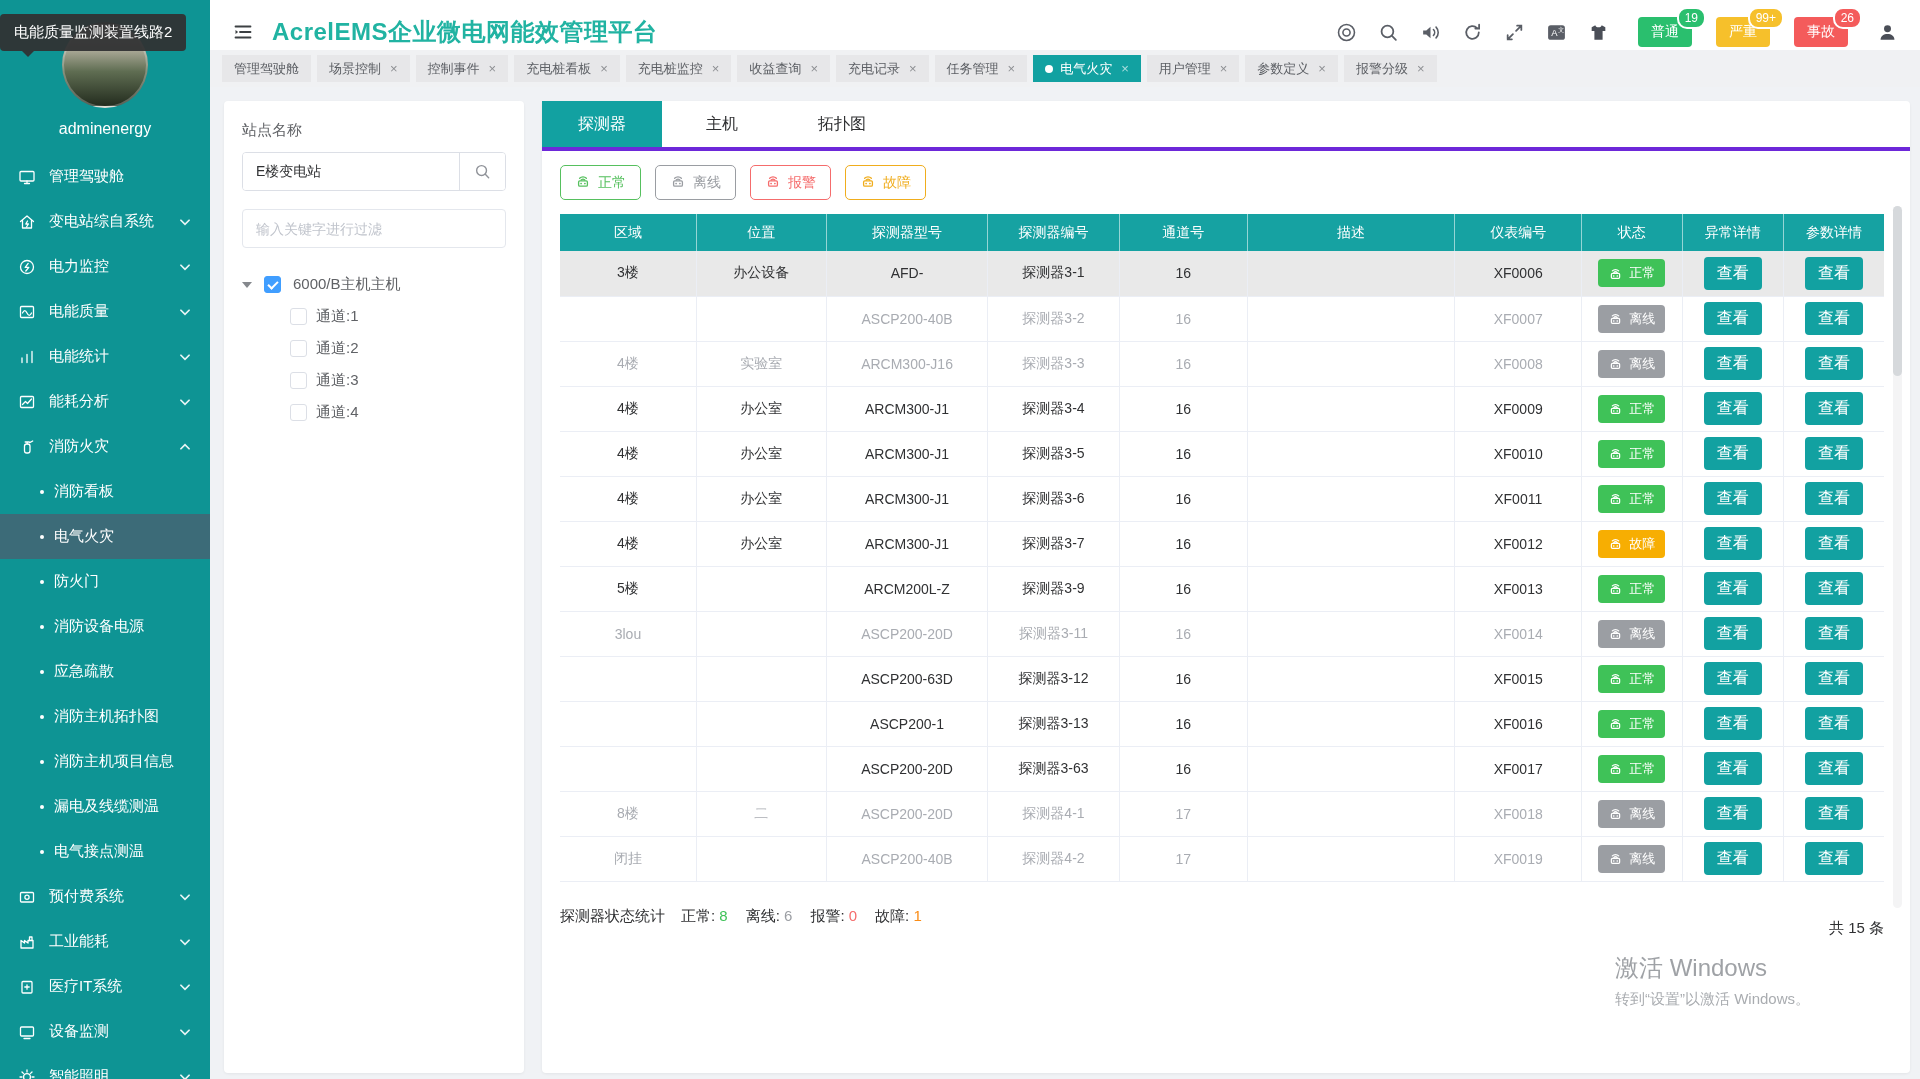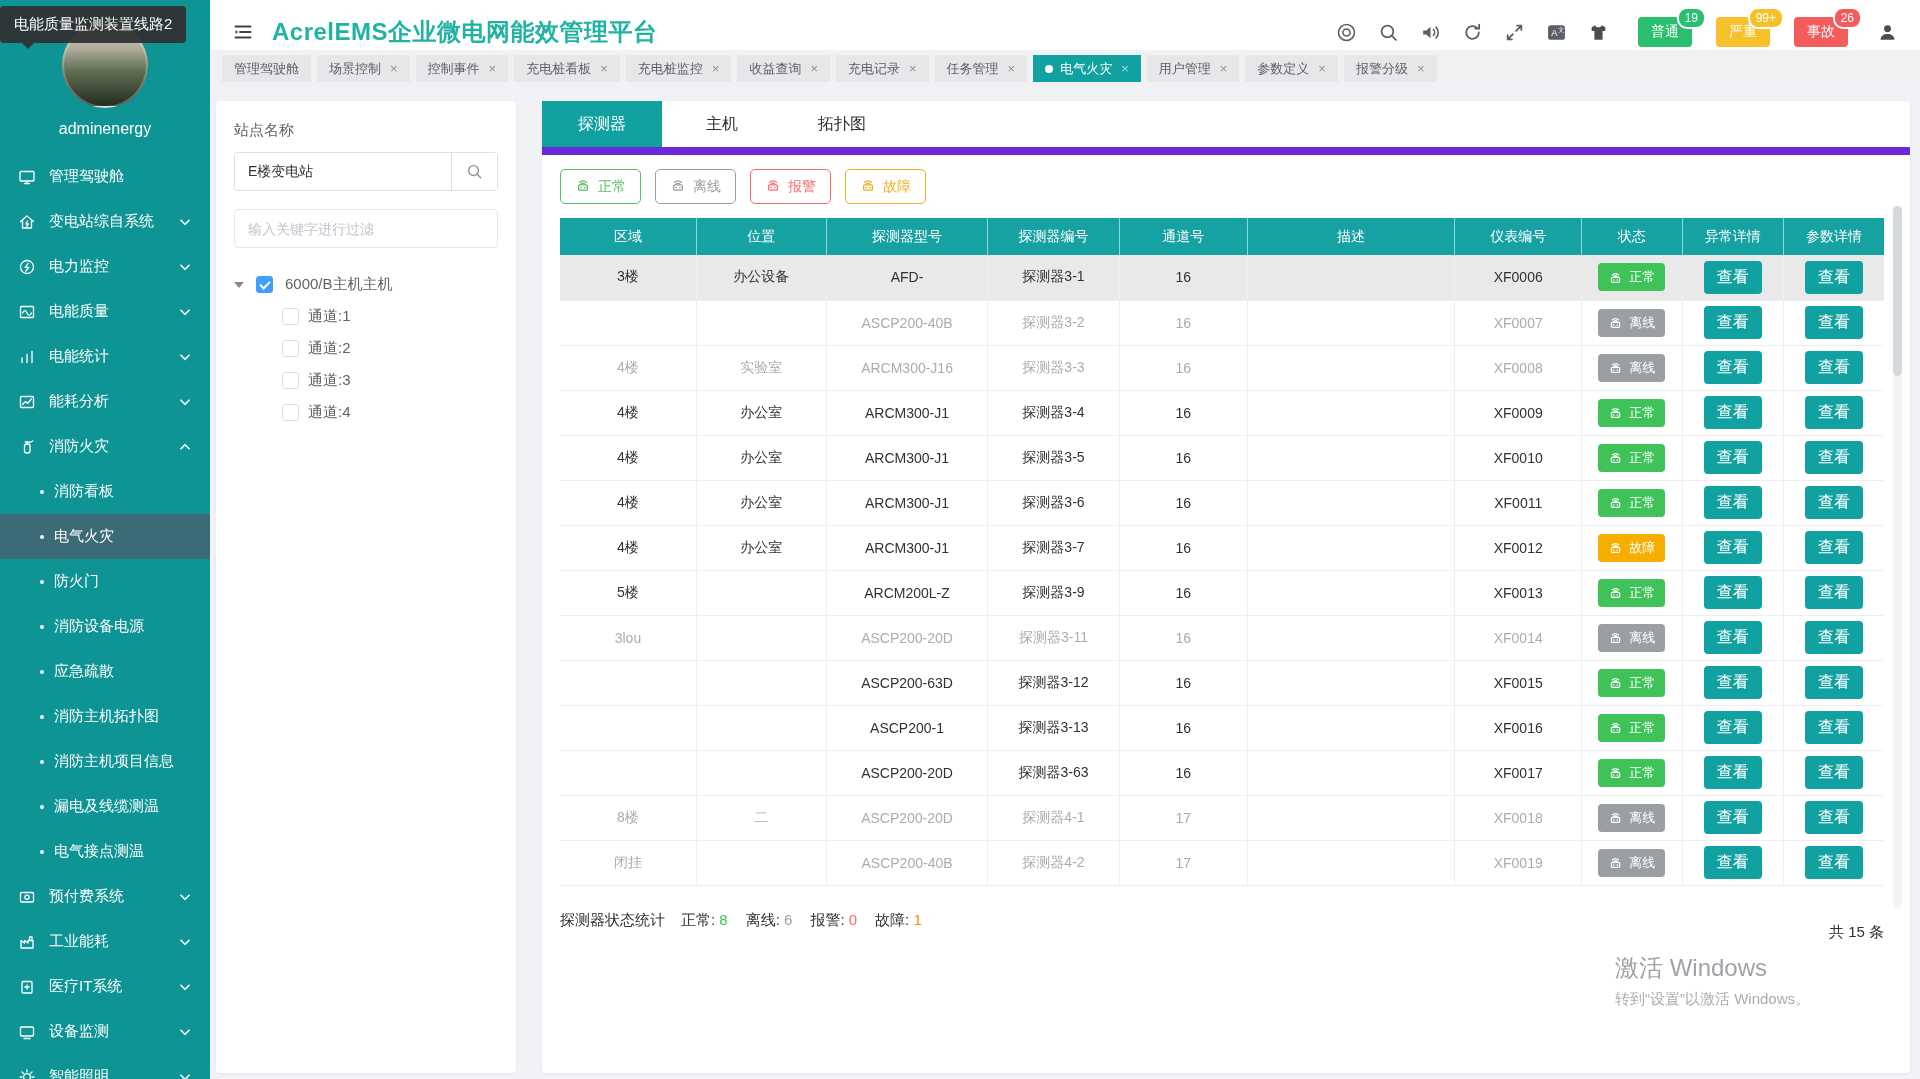--- a/index.html
+++ b/index.html
@@ -1,21 +1,21 @@
 <!DOCTYPE html>
 <html><head>
 <meta charset="utf-8">
 <style>
   html,body{margin:0;padding:0;width:1920px;height:1079px;overflow:hidden;
     background:#f0f2f5;font-family:"Liberation Sans","DejaVu Sans",sans-serif;
     -webkit-font-smoothing:antialiased;}
   *{box-sizing:border-box;}
 
   
-  .tooltip{position:absolute;left:0;top:6px;z-index:50;background:rgba(48,49,51,.95);
+  .tooltip{position:absolute;left:0;top:14px;z-index:50;background:rgba(48,49,51,.95);
     color:#fff;font-size:15px;padding:9px 14px;border-radius:4px;white-space:nowrap;}
   .tooltip-arrow{position:absolute;left:22px;bottom:-6px;width:0;height:0;
     border-left:6px solid transparent;border-right:6px solid transparent;
     border-top:6px solid rgba(48,49,51,.95);}
 
   
   .sidebar{position:absolute;left:0;top:0;width:210px;height:1079px;background:#0e9494;
     color:#fff;overflow:hidden;}
   .profile{padding-top:22px;text-align:center;}
   .avatar{width:86px;height:86px;border-radius:50%;margin:0 auto;border:2px solid rgba(255,255,255,.25);
@@ -52,21 +52,21 @@
   
   .tabbar{position:absolute;left:210px;top:50px;right:0;height:37px;background:#f0f1f3;
     display:flex;align-items:center;gap:6px;padding:0 12px;overflow:hidden;}
   .tab{height:27px;display:flex;align-items:center;padding:0 12px;background:#e7e7e9;
     color:#5c5f64;font-size:13px;cursor:pointer;white-space:nowrap;}
   .tab .dot{width:8px;height:8px;border-radius:50%;background:#fff;margin-right:7px;}
   .tab .close{margin-left:9px;font-size:13px;opacity:.65;}
   .tab.active{background:#12a1a1;color:#fff;}
 
   
-  .left-card{position:absolute;left:216px;top:101px;width:300px;bottom:6px;background:#fff;
+  .left-card{position:absolute;left:224px;top:101px;width:300px;bottom:6px;background:#fff;
     border-radius:4px;box-shadow:0 1px 3px rgba(0,0,0,.06);padding:20px 18px;}
   .panel-title{font-size:15px;color:#606266;}
   .input-group{display:flex;margin-top:12px;height:39px;border:1px solid #dcdfe6;border-radius:4px;overflow:hidden;}
   .input-group input{flex:1;border:none;outline:none;padding:0 13px;font-size:14px;color:#303133;font-family:inherit;min-width:0;}
   .search-btn{width:46px;border:none;border-left:1px solid #dcdfe6;background:#fff;cursor:pointer;
     display:flex;align-items:center;justify-content:center;}
   .filter-input{width:100%;margin-top:18px;height:39px;border:1px solid #e4e7ed;border-radius:4px;
     padding:0 13px;font-size:14px;color:#303133;outline:none;font-family:inherit;}
   .filter-input::placeholder{color:#c0c4cc;}
   .tree{margin-top:20px;font-size:15px;color:#606266;}
@@ -75,21 +75,21 @@
   .checkbox{width:17px;height:17px;border-radius:3px;position:relative;flex:0 0 17px;}
   .checkbox.checked{background:#409eff;border:1px solid #409eff;}
   .checkbox.checked::after{content:"";position:absolute;left:5px;top:2px;width:4px;height:8px;
     border:solid #fff;border-width:0 2px 2px 0;transform:rotate(45deg);}
   .checkbox.empty{border:1px solid #dcdfe6;background:#fff;}
   .tree-children .tree-child{display:flex;align-items:center;gap:9px;height:32px;padding-left:48px;cursor:pointer;}
 
   
   .main-card{position:absolute;left:542px;top:101px;right:10px;bottom:6px;background:#fff;
     border-radius:4px;box-shadow:0 1px 3px rgba(0,0,0,.06);}
-  .main-tabs{display:flex;border-bottom:8px solid #6d28d9;}
+  .main-tabs{display:flex;border-bottom:4px solid #6d28d9;}
   .main-tab{width:120px;height:46px;line-height:46px;text-align:center;font-size:16px;
     color:#303133;cursor:pointer;}
   .main-tab.active{background:#12a1a1;color:#fff;}
   .filters{padding:14px 18px 12px 18px;display:flex;gap:14px;}
   .filter-btn{display:inline-flex;align-items:center;gap:7px;padding:7px 14px;background:#fff;
     border-radius:5px;font-size:14px;cursor:pointer;font-family:inherit;}
   .filter-btn svg{width:16px;height:16px;}
   .table-wrap{margin:2px 26px 0 18px;}
   table{width:100%;border-collapse:collapse;table-layout:fixed;}
   thead th{background:#16a2a2;color:#fff;height:37px;font-size:14px;font-weight:normal;}

